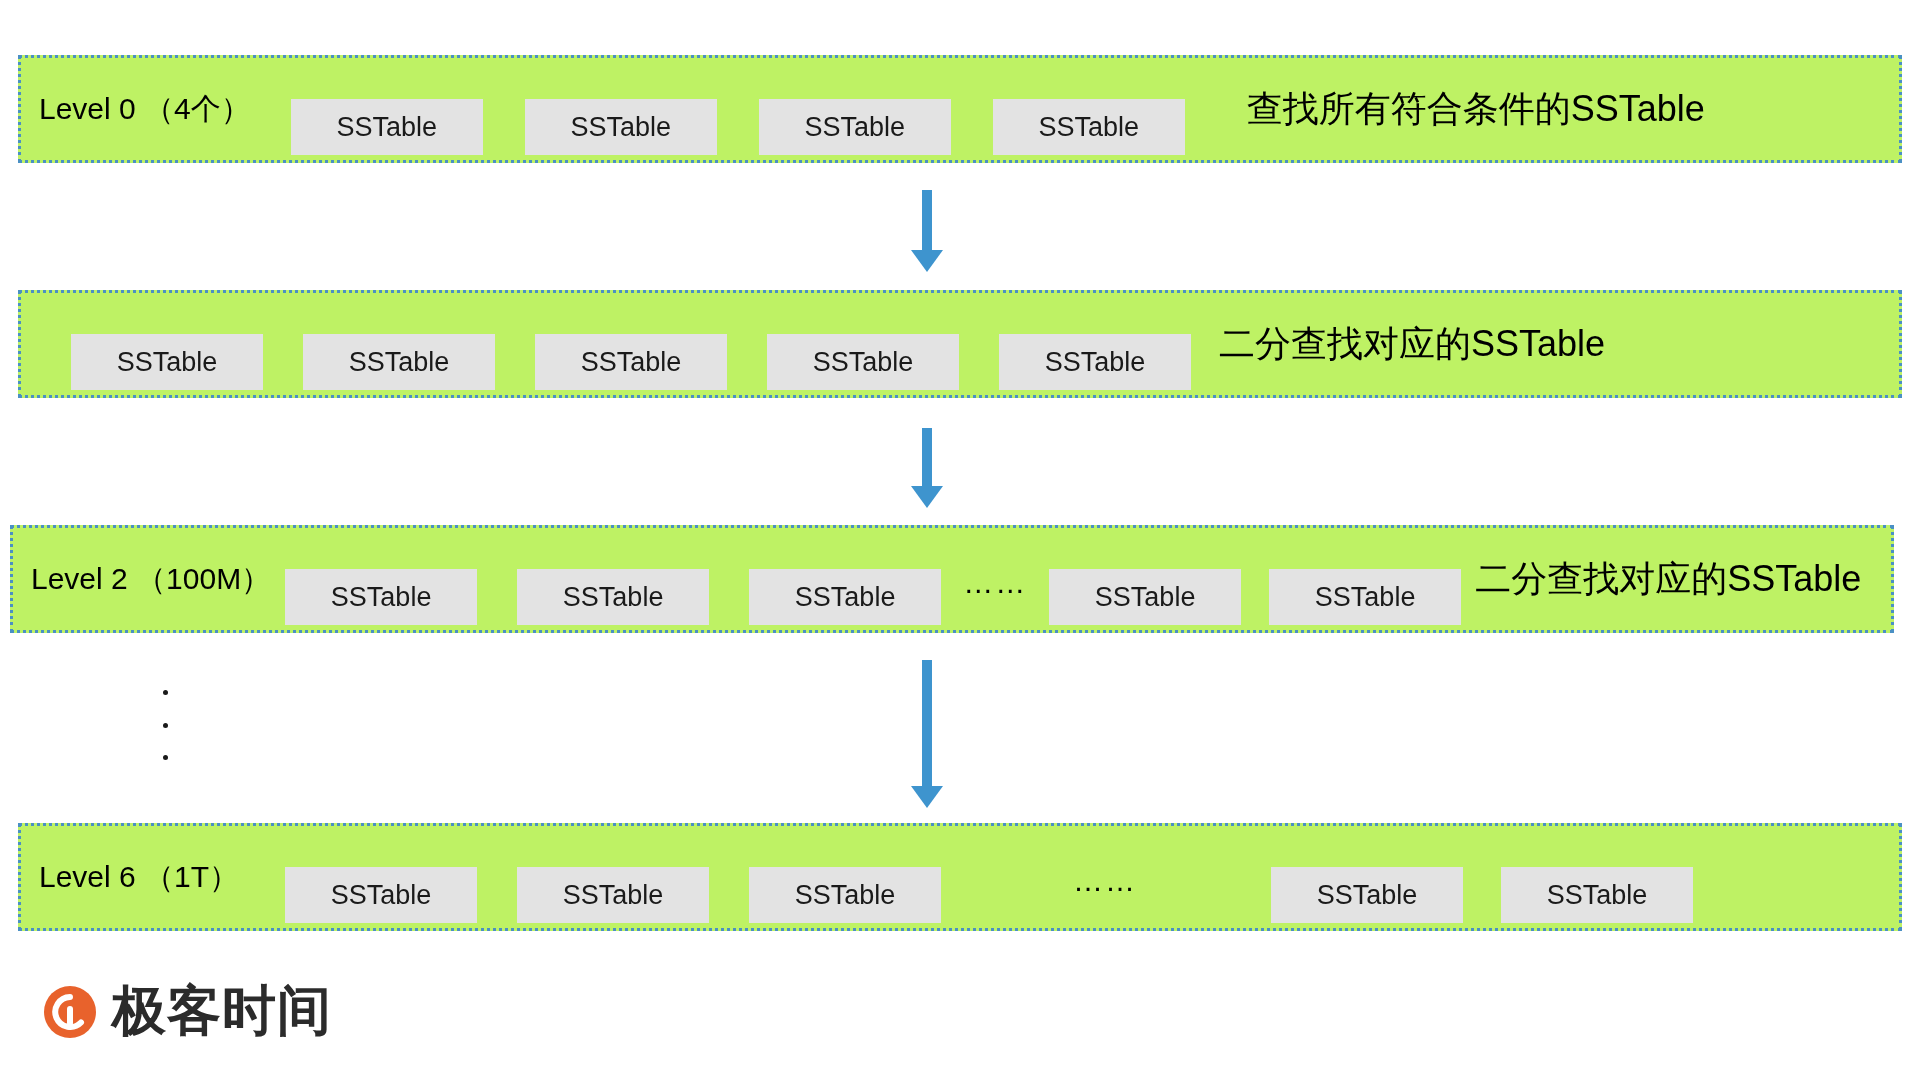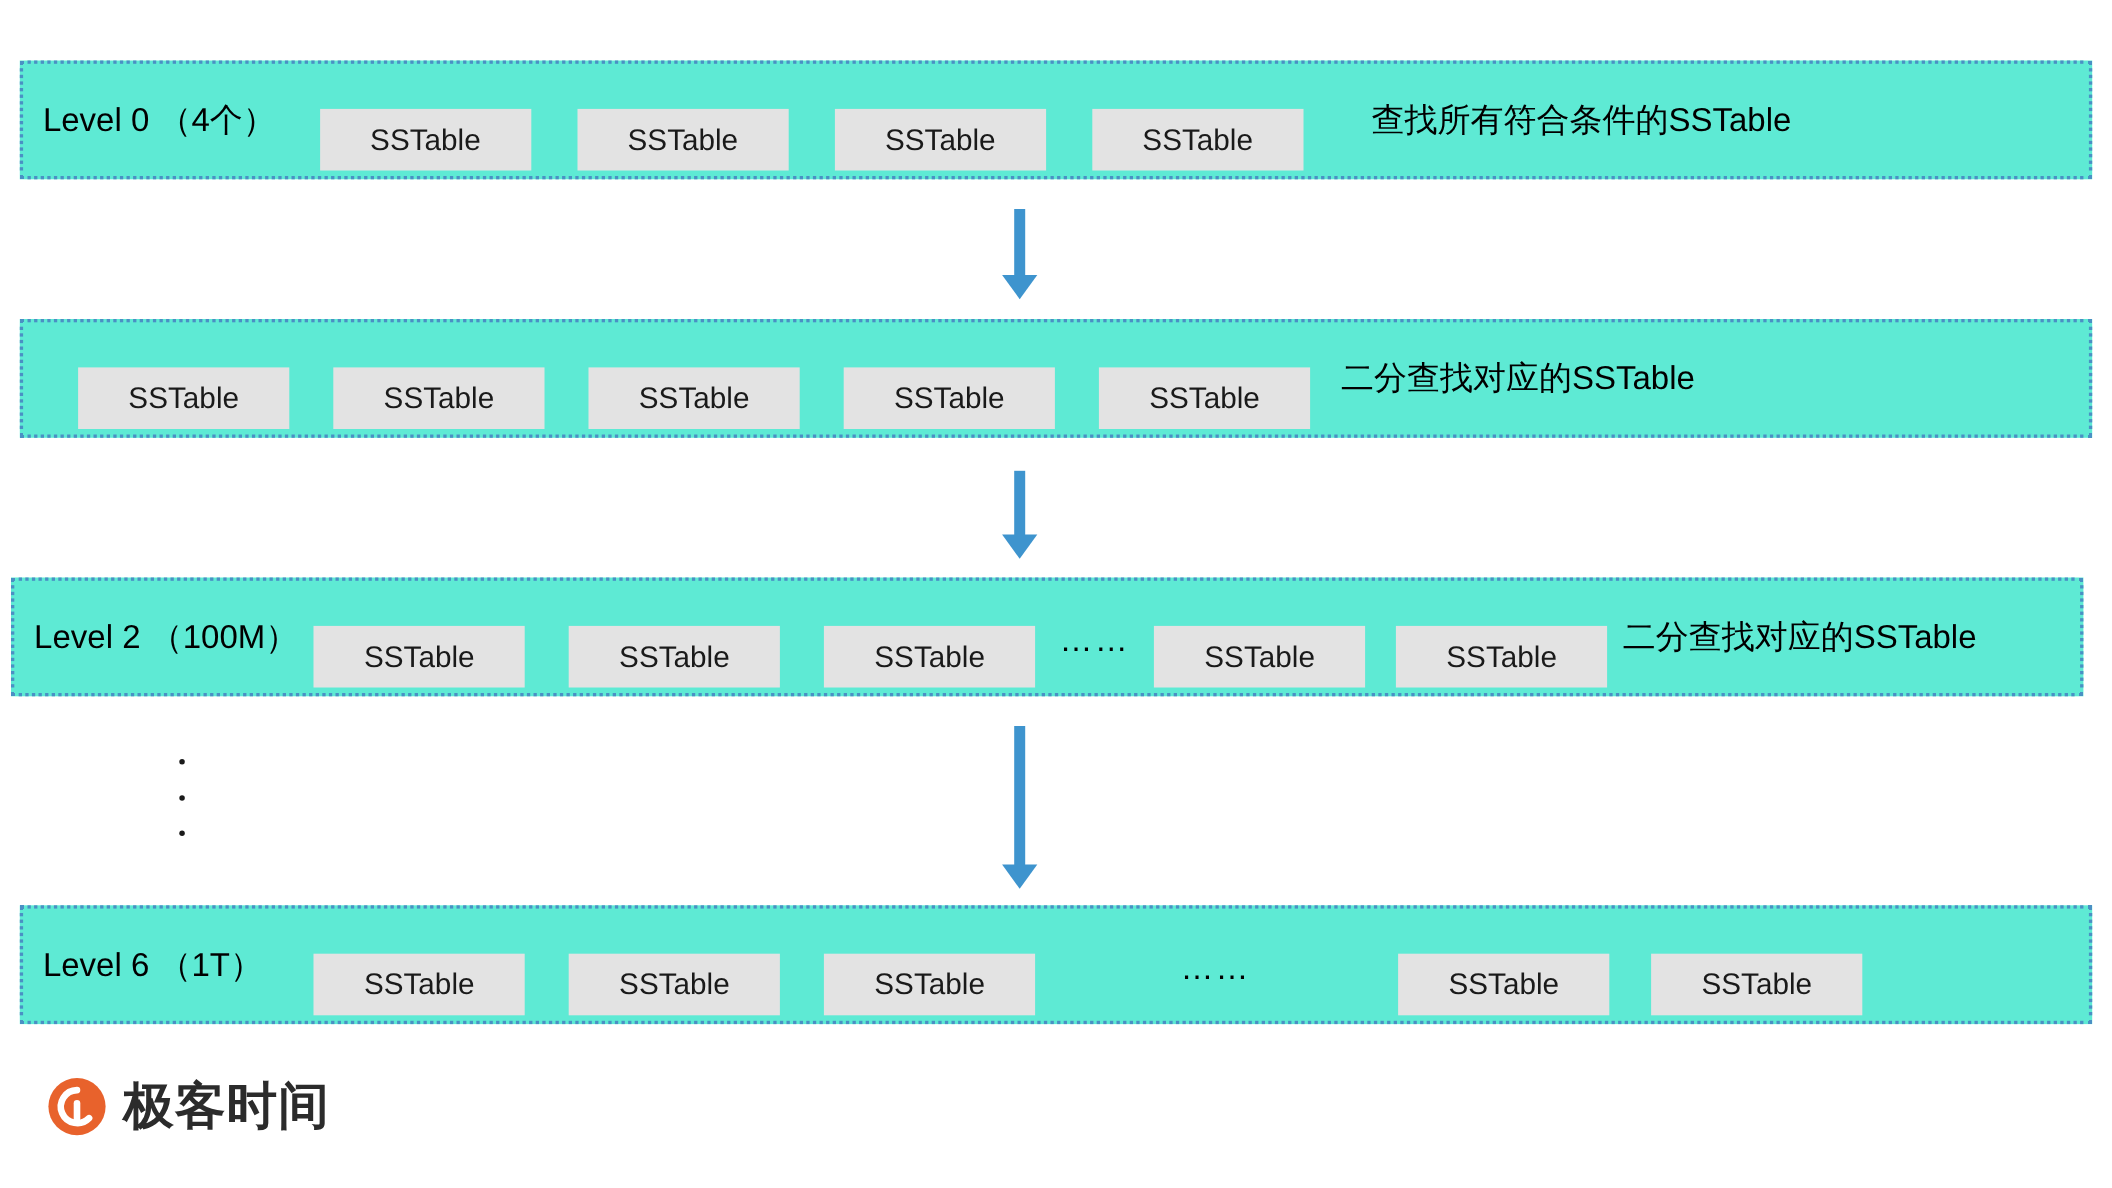--- a/index.html
+++ b/index.html
@@ -12,21 +12,21 @@
   }
   .canvas{position:relative;width:1920px;height:1080px;}
 
   
   .level-band{
     position:absolute;
     box-sizing:border-box;
     border:3px dotted #4A90C4;
     display:flex;
     align-items:center;
-    background:#5eead4;
+    background:#bef264;
   }
   .level-label{
     font-size:30px;
     color:#000000;
     white-space:nowrap;
     flex:0 0 auto;
   }
   .sstable{
     background:#E3E3E3;
     color:#1a1a1a;
@@ -41,21 +41,21 @@
   .dots-inline{
     font-size:30px;
     color:#000000;
     letter-spacing:2px;
     flex:0 0 auto;
     white-space:nowrap;
     position:relative;
     top:4px;
   }
   .annotation{
-    font-size:30px;
+    font-size:36px;
     color:#000000;
     white-space:nowrap;
     flex:0 0 auto;
   }
   .spacer{flex:0 0 auto;}
 
   
   .arrow{
     position:absolute;
     width:10px;
@@ -92,21 +92,21 @@
     display:flex;
     align-items:center;
     gap:14px;
   }
   .logo-mark{
     width:56px;height:56px;
     position:relative;
     flex:0 0 auto;
   }
   .logo-text{
-    font-size:46px;
+    font-size:54px;
     font-weight:bold;
     color:#2b2b2b;
     letter-spacing:1px;
     white-space:nowrap;
     font-family:"DejaVu Sans","Liberation Sans",sans-serif;
   }
 </style>
 </head>
 <body>
 

